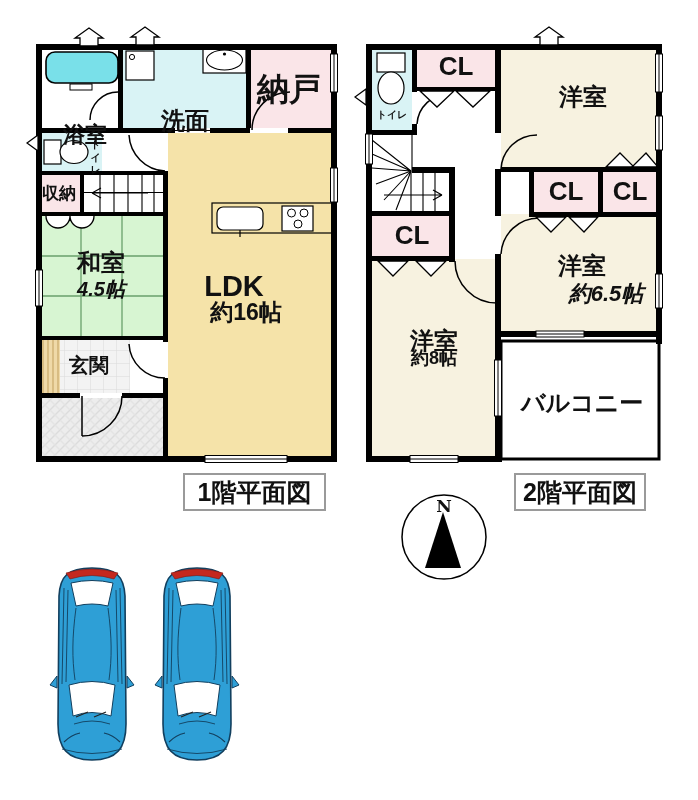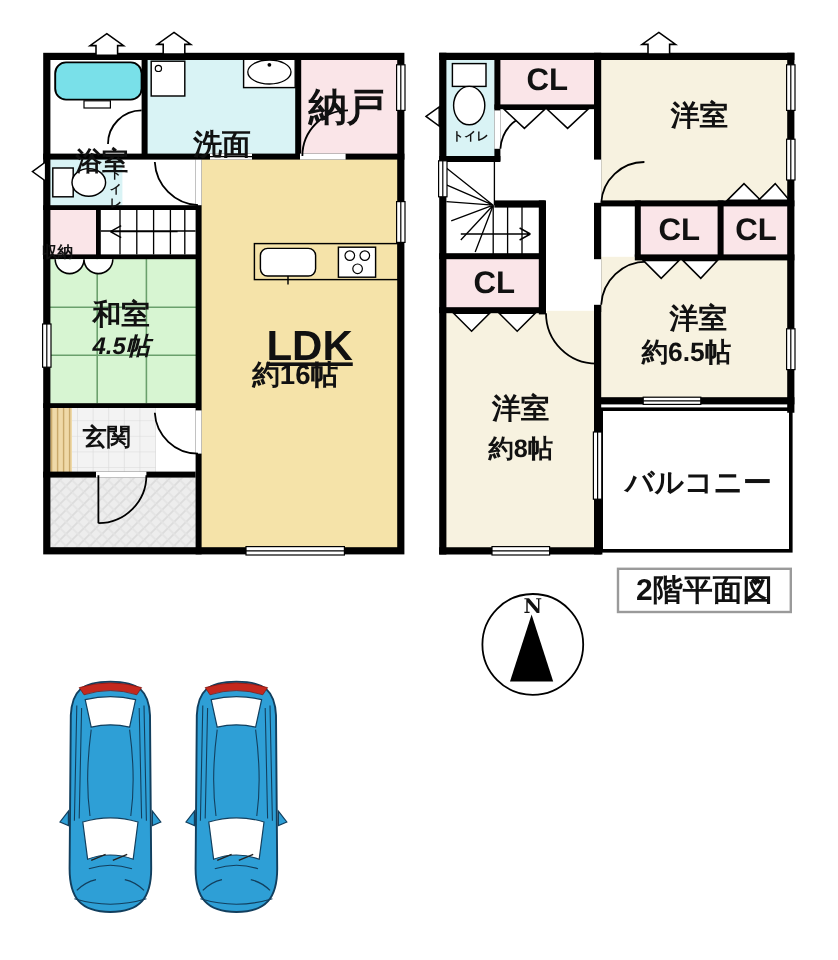--- a/index.html
+++ b/index.html
@@ -212,35 +212,36 @@
   </g>
 
   <use href="#car" x="54" y="566"></use>
   <use href="#car" x="159" y="566"></use>
 </svg>
 
   <div class="lbl" style="left:45px;top:92px;width:80px;font-size:22px;margin-top:31px;">浴室</div>
   <div class="lbl" style="left:135px;top:92px;width:100px;font-size:24px;margin-top:16px;">洗面</div>
   <div class="lbl" style="left:244px;top:73px;width:90px;font-size:32px;">納戸</div>
   <div class="lbl vert" style="left:85px;top:131px;width:15px;height:42px;font-size:10px;">トイレ</div>
-  <div class="lbl" style="left:26px;top:185px;width:44px;font-size:13px;margin-top:18px;">収納</div>
+  <div class="lbl" style="left:37px;top:185px;width:44px;font-size:17px;">収納</div>
   <div class="lbl" style="left:51px;top:250px;width:100px;font-size:24px;">和室</div>
   <div class="lbl" style="left:51px;top:279px;width:100px;font-size:20px;font-style:italic;">4.5帖</div>
-  <div class="lbl" style="left:198px;top:271px;width:120px;font-size:35px;text-decoration:underline;">LDK</div>
+  <div class="lbl" style="left:174px;top:271px;width:120px;font-size:29px;">LDK</div>
   <div class="lbl" style="left:186px;top:300px;width:120px;font-size:23px;">約16帖</div>
   <div class="lbl" style="left:49px;top:355px;width:80px;font-size:20px;">玄関</div>
+  <div class="caption" style="left:183px;top:473px;width:143px;height:38px;font-size:25px;line-height:34px;">1階平面図</div>
 
   <div class="lbl" style="left:372px;top:110px;width:40px;font-size:10px;">トイレ</div>
   <div class="lbl" style="left:426px;top:53px;width:60px;font-size:26px;">CL</div>
   <div class="lbl" style="left:523px;top:84px;width:120px;font-size:24px;">洋室</div>
   <div class="lbl" style="left:536px;top:178px;width:60px;font-size:26px;">CL</div>
   <div class="lbl" style="left:600px;top:178px;width:60px;font-size:26px;">CL</div>
   <div class="lbl" style="left:382px;top:222px;width:60px;font-size:26px;">CL</div>
   <div class="lbl" style="left:522px;top:253px;width:120px;font-size:24px;">洋室</div>
-  <div class="lbl" style="left:512px;top:282px;width:120px;font-size:22px;">約6.5帖</div>
+  <div class="lbl" style="left:546px;top:282px;width:120px;font-size:22px;font-style:italic;">約6.5帖</div>
   <div class="lbl" style="left:374px;top:328px;width:120px;font-size:24px;">洋室</div>
-  <div class="lbl" style="left:374px;top:364px;width:120px;font-size:21px;">約8帖</div>
+  <div class="lbl" style="left:374px;top:349px;width:120px;font-size:18px;">約8帖</div>
   <div class="lbl" style="left:502px;top:390px;width:160px;font-size:24px;">バルコニー</div>
-  <div class="caption" style="left:514px;top:473px;width:146px;height:38px;font-size:25px;line-height:34px;">2階平面図</div>
+  <div class="caption" style="left:514px;top:473px;width:132px;height:38px;font-size:25px;line-height:34px;">2階平面図</div>
 
   <div class="north" style="left:432px;top:496px;width:24px;font-size:17px;">N</div>
 
 </div>
 
 </body></html>

